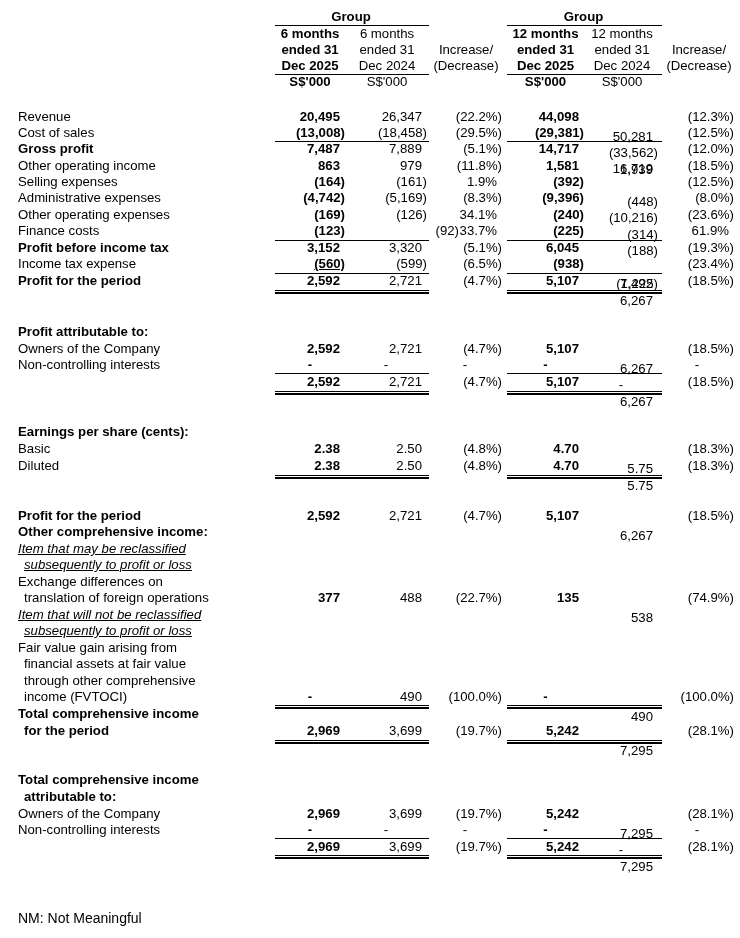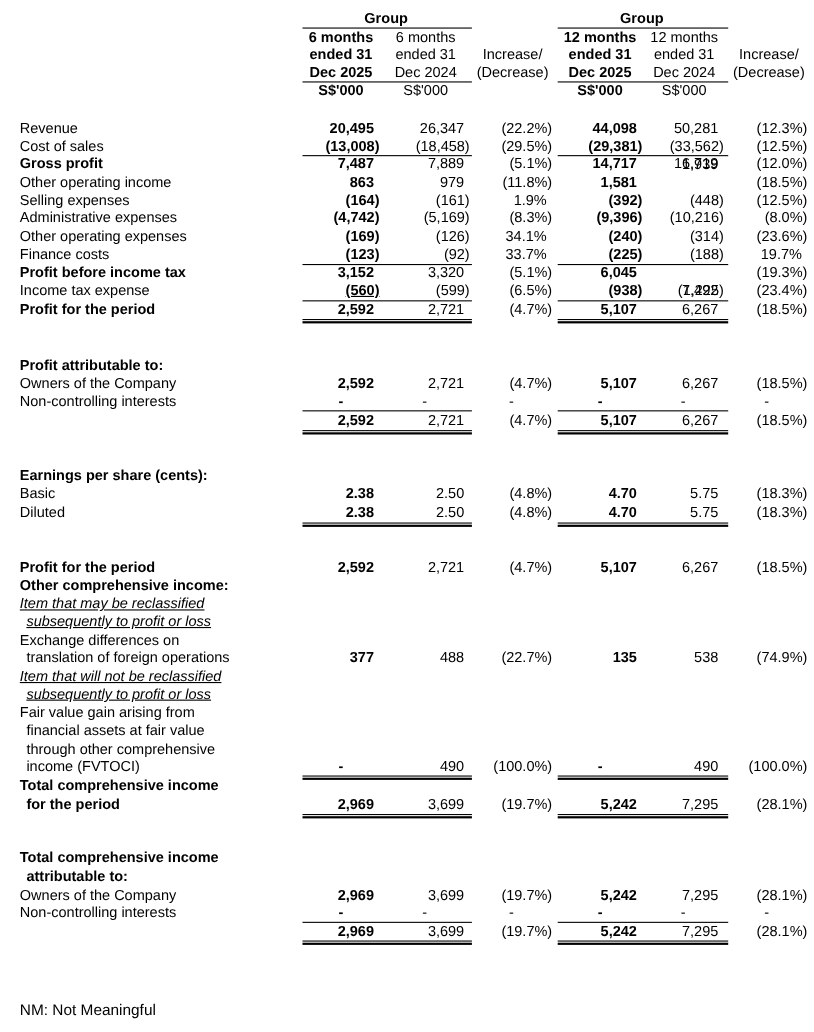--- a/index.html
+++ b/index.html
@@ -6,21 +6,21 @@
   body { width: 740px; height: 938px; position: relative; overflow: hidden;
          font-family: "Liberation Sans", sans-serif; color: #000; font-size: 13.2px; }
   .abs { position: absolute; white-space: nowrap; line-height: 16px; }
   .b { font-weight: bold; }
   .lbl { left: 18px; }
   .num { text-align: right; }
   .c1 { left: 275px; width: 70px; }
   .c2 { left: 345px; width: 82px; }
   .c3 { left: 428px; width: 74px; }
   .c4 { left: 507px; width: 77px; }
-  .c5 { left: 584px; width: 74px; }
+  .c5 { left: 584px; width: 74px; margin-top: 20px; }
   .c6 { left: 660px; width: 74px; }
   .ctr { text-align: center; }
   .it { font-style: italic; text-decoration: underline; }
   .line { position: absolute; background: #000; height: 1px; }
   .dline { position: absolute; border-top: 1px solid #000; border-bottom: 2px solid #000; height: 1px; }
   .hdr { position: absolute; text-align: center; line-height: 16px; white-space: nowrap; }
 </style>
 </head>
 <body>
 
@@ -121,25 +121,25 @@
         <div class="abs num c1 b" style="top: 207px; box-sizing: border-box;">(169)</div>
         <div class="abs num c2" style="top: 207px; box-sizing: border-box;">(126)</div>
         <div class="abs num c3" style="top: 207px; padding-right: 5px; box-sizing: border-box;">34.1%</div>
         <div class="abs num c4 b" style="top: 207px; box-sizing: border-box;">(240)</div>
         <div class="abs num c5" style="top: 207px; box-sizing: border-box;">(314)</div>
         <div class="abs num c6" style="top: 207px; box-sizing: border-box;">(23.6%)</div>
       </div>
       <div>
         <div class="abs lbl" style="top: 223px;">Finance costs</div>
         <div class="abs num c1 b" style="top: 223px; box-sizing: border-box;">(123)</div>
-        <div class="abs num c2" style="top: 223px; box-sizing: border-box;">(92)</div>
+        <div class="abs num c2" style="top: 223px; box-sizing: border-box; margin-left: 32px;">(92)</div>
         <div class="abs num c3" style="top: 223px; padding-right: 5px; box-sizing: border-box;">33.7%</div>
         <div class="abs num c4 b" style="top: 223px; box-sizing: border-box;">(225)</div>
         <div class="abs num c5" style="top: 223px; box-sizing: border-box;">(188)</div>
-        <div class="abs num c6" style="top: 223px; padding-right: 5px; box-sizing: border-box;">19.7%</div>
+        <div class="abs num c6" style="top: 223px; padding-right: 5px; box-sizing: border-box;">61.9%</div>
       </div>
       <div>
         <div class="abs lbl b" style="top: 240px;">Profit before income tax</div>
         <div class="abs num c1 b" style="top: 240px; padding-right: 5px; box-sizing: border-box;">3,152</div>
         <div class="abs num c2" style="top: 240px; padding-right: 5px; box-sizing: border-box;">3,320</div>
         <div class="abs num c3" style="top: 240px; box-sizing: border-box;">(5.1%)</div>
         <div class="abs num c4 b" style="top: 240px; padding-right: 5px; box-sizing: border-box;">6,045</div>
         <div class="abs num c5" style="top: 256px; padding-right: 5px; box-sizing: border-box;">7,492</div>
         <div class="abs num c6" style="top: 240px; box-sizing: border-box;">(19.3%)</div>
       </div>

